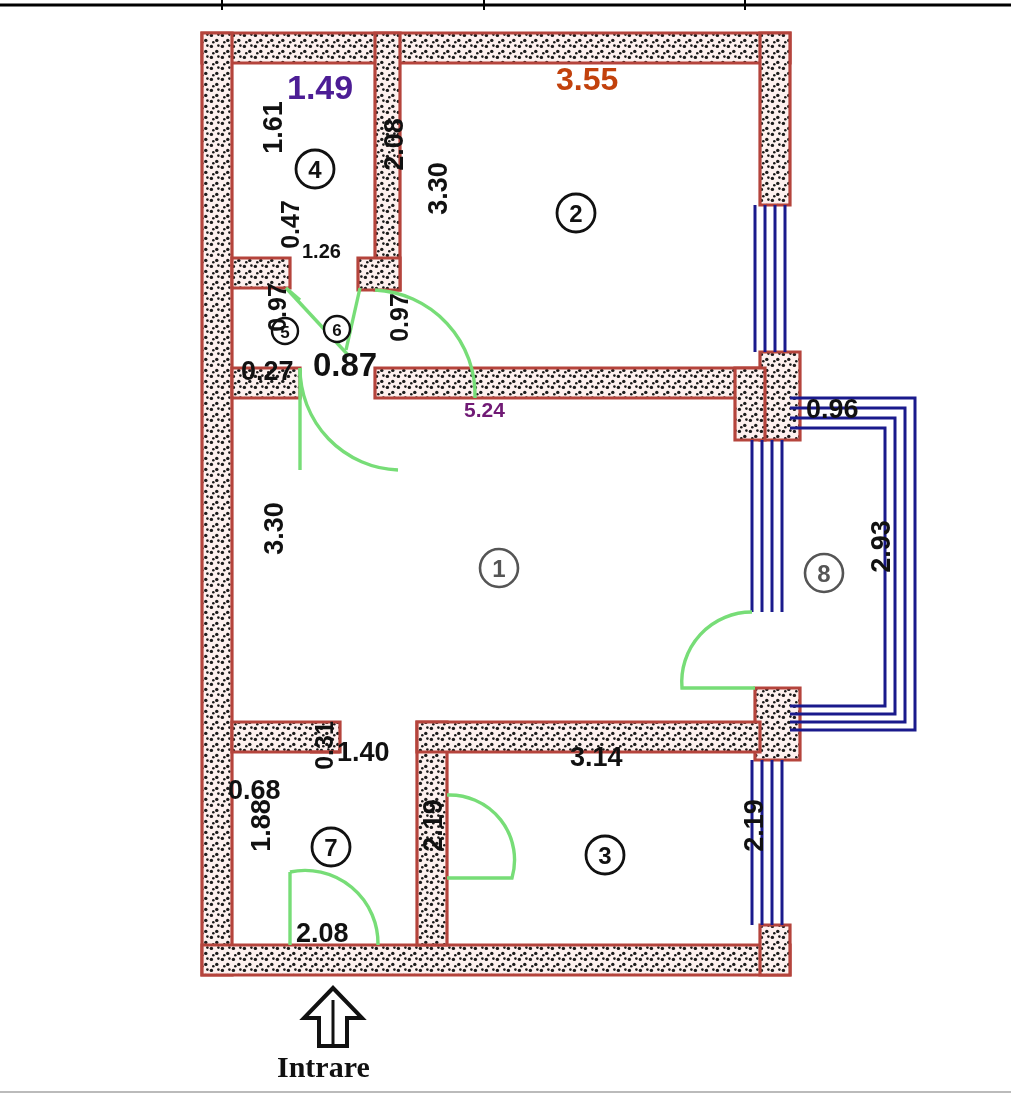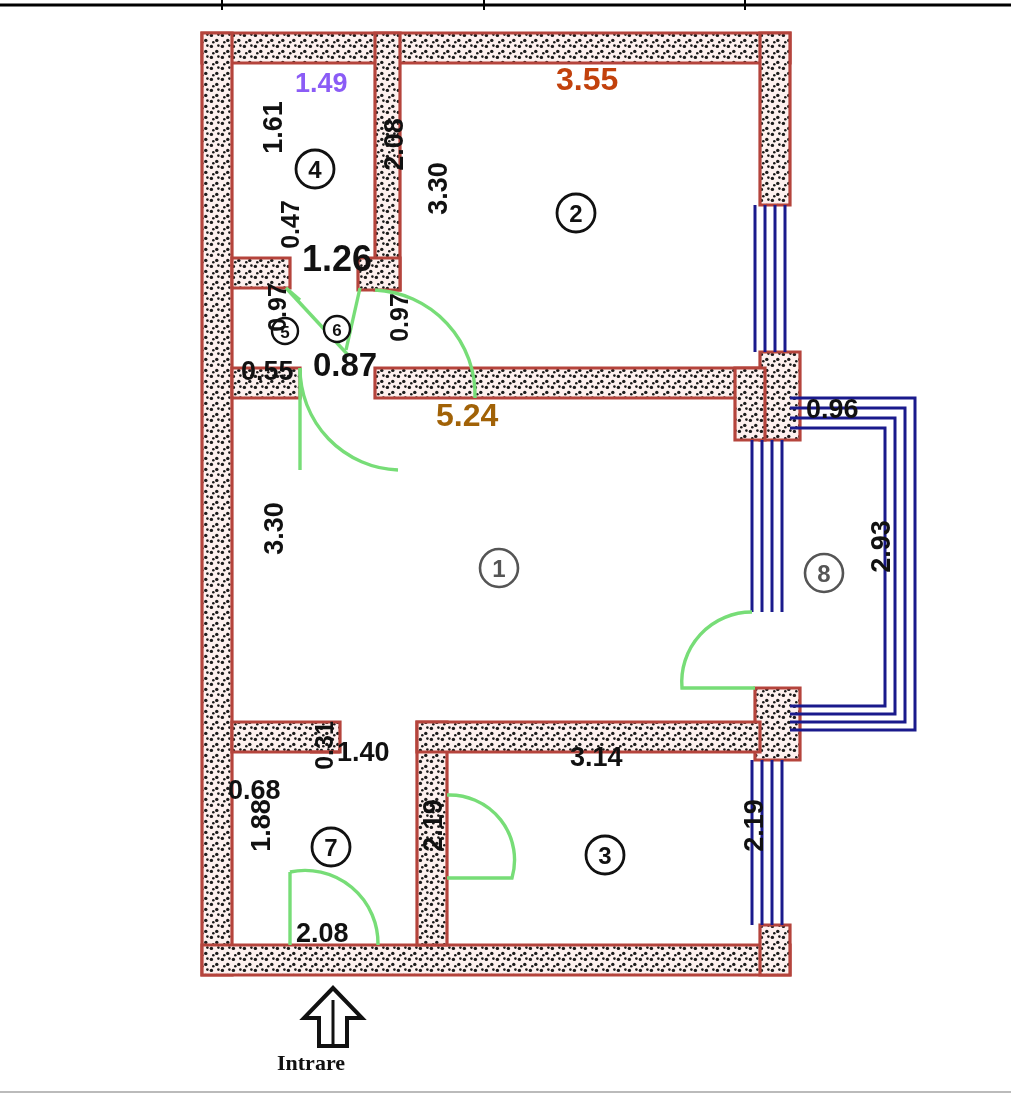--- a/index.html
+++ b/index.html
@@ -158,40 +158,40 @@
       </g>
     </g>
 
     <g>
       <path d="M333,988 L362,1018 L347,1018 L347,1046 L319,1046 L319,1018 L304,1018 Z" fill="#ffffff" stroke="#111111" stroke-width="4"></path>
       <line x1="333" y1="1000" x2="333" y2="1046" stroke="#111111" stroke-width="3"></line>
     </g>
   </svg>
 
   <div id="dims">
-      <div class="dimlabel" style="left: 295px; top: 70px; font-size: 27px; color: #8b5cf6;">1.49</div>
+      <div class="dimlabel" style="left: 287px; top: 70px; font-size: 34px; color: #4c1d95;">1.49</div>
       <div class="dimlabel vert" style="left: 247px; top: 114px; font-size: 27px; color: rgb(17, 17, 17); transform: rotate(-90deg);">1.61</div>
       <div class="dimlabel vert" style="left: 368px; top: 131px; font-size: 27px; color: rgb(17, 17, 17); transform: rotate(-90deg);">2.08</div>
       <div class="dimlabel vert" style="left: 412px; top: 175px; font-size: 27px; color: rgb(17, 17, 17); transform: rotate(-90deg);">3.30</div>
       <div class="dimlabel" style="left: 556px; top: 63px; font-size: 32px; color: #c2410c;">3.55</div>
       <div class="dimlabel vert" style="left: 266px; top: 212px; font-size: 25px; color: rgb(17, 17, 17); transform: rotate(-90deg);">0.47</div>
-      <div class="dimlabel" style="left: 302px; top: 241px; font-size: 36px; color: rgb(17, 17, 17);">1.26</div>
+      <div class="dimlabel" style="left: 302px; top: 241px; font-size: 20px; color: rgb(17, 17, 17);">1.26</div>
       <div class="dimlabel vert" style="left: 253px; top: 295px; font-size: 25px; color: rgb(17, 17, 17); transform: rotate(-90deg);">0.97</div>
       <div class="dimlabel vert" style="left: 375px; top: 305px; font-size: 25px; color: rgb(17, 17, 17); transform: rotate(-90deg);">0.97</div>
-      <div class="dimlabel" style="left: 241px; top: 358px; font-size: 27px; color: rgb(17, 17, 17);">0.55</div>
+      <div class="dimlabel" style="left: 241px; top: 358px; font-size: 27px; color: rgb(17, 17, 17);">0.27</div>
       <div class="dimlabel" style="left: 313px; top: 348px; font-size: 33px; color: rgb(17, 17, 17);">0.87</div>
-      <div class="dimlabel" style="left: 436px; top: 399px; font-size: 32px; color: #a16207;">5.24</div>
+      <div class="dimlabel" style="left: 464px; top: 399px; font-size: 21px; color: #701a75;">5.24</div>
       <div class="dimlabel" style="left: 806px; top: 396px; font-size: 27px; color: rgb(17, 17, 17);">0.96</div>
       <div class="dimlabel vert" style="left: 248px; top: 515px; font-size: 27px; color: rgb(17, 17, 17); transform: rotate(-90deg);">3.30</div>
       <div class="dimlabel vert" style="left: 855px; top: 533px; font-size: 27px; color: rgb(17, 17, 17); transform: rotate(-90deg);">2.93</div>
       <div class="dimlabel vert" style="left: 300px; top: 733px; font-size: 25px; color: rgb(17, 17, 17); transform: rotate(-90deg);">0.31</div>
       <div class="dimlabel" style="left: 337px; top: 739px; font-size: 27px; color: rgb(17, 17, 17);">1.40</div>
       <div class="dimlabel" style="left: 570px; top: 744px; font-size: 27px; color: rgb(17, 17, 17);">3.14</div>
       <div class="dimlabel" style="left: 228px; top: 777px; font-size: 27px; color: rgb(17, 17, 17);">0.68</div>
       <div class="dimlabel vert" style="left: 235px; top: 812px; font-size: 27px; color: rgb(17, 17, 17); transform: rotate(-90deg);">1.88</div>
       <div class="dimlabel vert" style="left: 407px; top: 812px; font-size: 27px; color: rgb(17, 17, 17); transform: rotate(-90deg);">2.19</div>
       <div class="dimlabel vert" style="left: 728px; top: 812px; font-size: 27px; color: rgb(17, 17, 17); transform: rotate(-90deg);">2.19</div>
       <div class="dimlabel" style="left: 296px; top: 920px; font-size: 27px; color: rgb(17, 17, 17);">2.08</div>
     </div>
 
-  <div class="entrance-label" style="left:277px;top:1050px;font-size:22px;">Intrare</div>
+  <div class="entrance-label" style="left:277px;top:1050px;font-size:30px;">Intrare</div>
 
 </div>
 
 </body></html>

